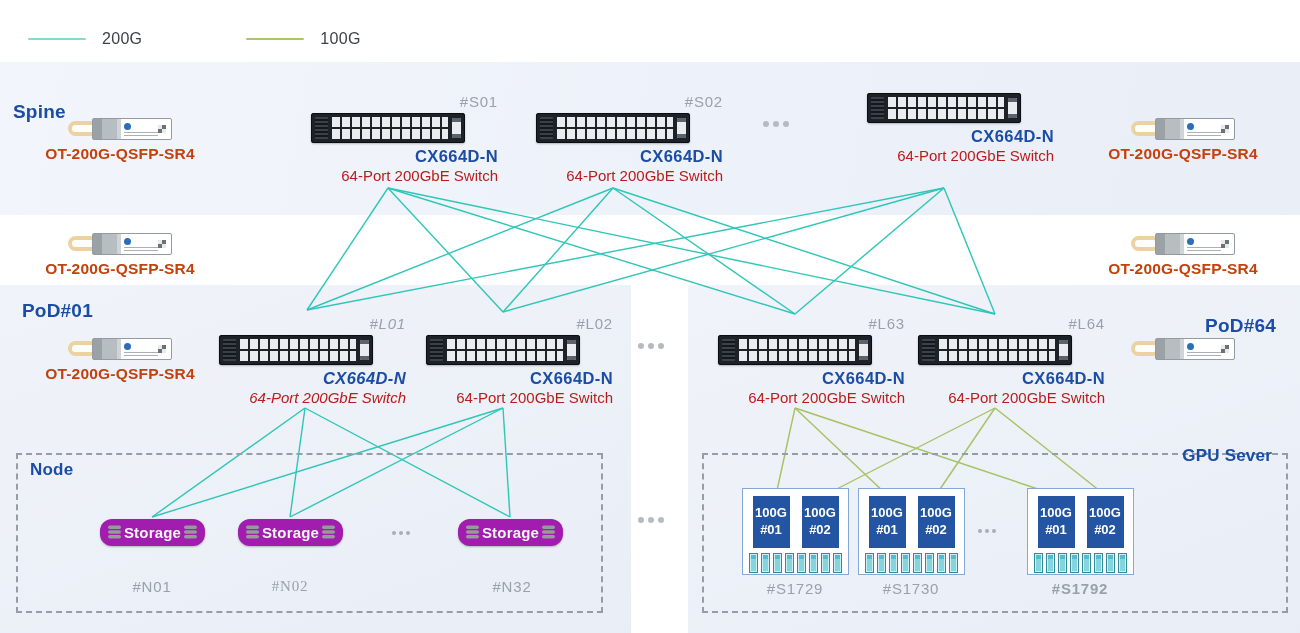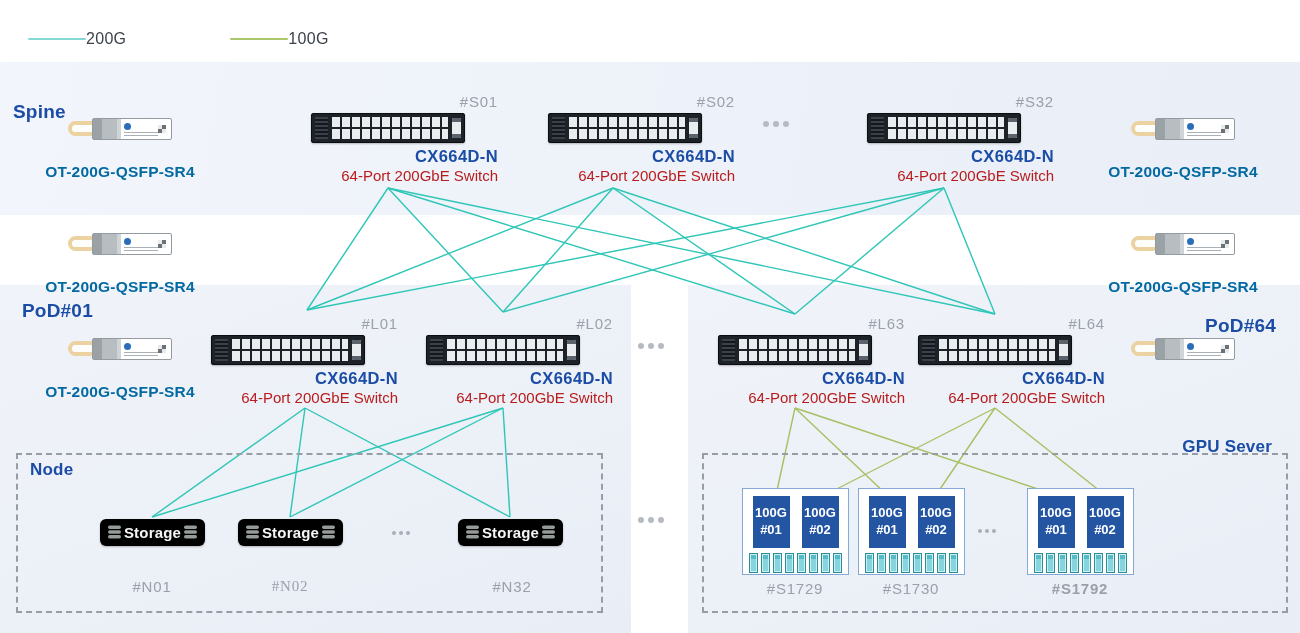--- a/index.html
+++ b/index.html
@@ -11,21 +11,21 @@
               background:linear-gradient(100deg,#f2f5fb 0%,#e9eef7 100%);z-index:0;}
   .panel-pod{position:absolute;top:285px;height:348px;
              background:linear-gradient(160deg,#f0f3f9 0%,#e9eef6 100%);z-index:0;}
   .panel-pod.left{left:0;width:631px;}
   .panel-pod.right{left:688px;width:612px;}
 
   .links-layer{position:absolute;left:0;top:0;z-index:1;pointer-events:none;}
 
   
   .legend{position:absolute;left:28px;top:30px;display:flex;gap:104px;z-index:2;}
-  .legend-item{display:flex;align-items:center;gap:0;}
+  .legend-item{display:flex;align-items:center;gap:16px;}
   .legend-line{display:inline-block;width:58px;height:2.5px;border-radius:2px;}
   .legend-label{font-size:16px;font-weight:500;color:#3c424a;letter-spacing:.3px;}
 
   
   .sec-title{position:absolute;z-index:2;font-size:19px;font-weight:800;
              color:#1b4da6;letter-spacing:.2px;}
 
   
   .dev-group{position:absolute;width:220px;text-align:right;z-index:2;}
   .id-label{font-size:15px;color:#9aa1aa;letter-spacing:.8px;height:18px;margin-bottom:2px;}
@@ -50,28 +50,28 @@
   .xcvr-bail::after{content:"";position:absolute;inset:0;background:#fdfdfc;border-radius:4px;}
   .xcvr-body{position:absolute;left:24px;top:2px;width:80px;height:22px;border-radius:2px;
              border:1px solid #939ba0;box-sizing:border-box;
              background:linear-gradient(90deg,#9aa2a6 0 9px,#b7bdc0 9px 24px,#cfd4d6 24px 28px,#ffffff 28px 100%);}
   .xcvr-body::before{content:"";position:absolute;left:31px;top:4px;width:7px;height:7px;border-radius:50%;
              background:#2a6db8;}
   .xcvr-body::after{content:"";position:absolute;left:31px;top:13px;width:34px;height:5px;
              background:repeating-linear-gradient(180deg,#aab1b6 0 1px,rgba(0,0,0,0) 1px 3px);}
   .xcvr-qr{position:absolute;right:5px;top:6px;width:8px;height:8px;background:
            repeating-conic-gradient(#6a7278 0 25%,#e8ebec 0 50%);}
-  .xcvr-label{margin-top:21px;font-size:15.5px;font-weight:600;color:#0369a1;letter-spacing:.2px;}
+  .xcvr-label{margin-top:3px;font-size:15.5px;font-weight:600;color:#c2410c;letter-spacing:.2px;}
 
   
   .dash-box{position:absolute;border:2px dashed #969da5;z-index:1;background:transparent;}
 
   
-  .storage{position:absolute;width:105px;height:27px;box-sizing:border-box;background:#000000;
-           border-radius:6px;display:flex;align-items:center;justify-content:space-between;
+  .storage{position:absolute;width:105px;height:27px;box-sizing:border-box;background:#a21caf;
+           border-radius:12px;display:flex;align-items:center;justify-content:space-between;
            padding:0 7px;z-index:2;box-shadow:0 1px 2px rgba(0,0,0,.25);}
   .storage-label{font-size:15px;font-weight:700;color:#f4f5f4;letter-spacing:.2px;}
   .node-id{position:absolute;width:110px;text-align:center;font-size:15px;color:#9aa1aa;
            letter-spacing:.8px;z-index:2;}
 
   
   .server{position:absolute;top:488px;width:107px;height:87px;box-sizing:border-box;background:#ffffff;
           border:1px solid #84a9d8;z-index:2;}
   .nic-row{display:flex;justify-content:center;gap:12px;margin-top:7px;}
   .nic{width:37px;height:52px;background:#2355a3;color:#ffffff;display:flex;flex-direction:column;
@@ -131,54 +131,53 @@
     <div class="legend-item">
       <span class="legend-line" style="background: rgb(171, 197, 106);"></span>
       <span class="legend-label">100G</span>
     </div>
   </div>
 
   <div class="sec-title" style="left:13px;top:77px;margin-top:24px;">Spine</div>
   <div class="sec-title" style="left:22px;top:300px;">PoD#01</div>
   <div class="sec-title" style="right:24px;top:303px;margin-top:12px;">PoD#64</div>
   <div class="sec-title" style="left:30px;top:460px;font-size:17px;">Node</div>
-  <div class="sec-title" style="right:28px;top:437px;font-size:17px;">GPU Sever</div>
+  <div class="sec-title" style="right:28px;top:446px;font-size:17px;">GPU Sever</div>
 
   <div class="dev-group" style="left:278px;top:93px;">
     <div class="id-label">#S01</div>
     <div class="sw-graphic">
       <div class="sw-vent"></div>
       <div class="sw-ports"></div>
       <div class="sw-mgmt"></div>
     </div>
     <div class="sw-name">CX664D-N</div>
     <div class="sw-desc">64-Port 200GbE Switch</div>
   </div>
-  <div class="dev-group" style="left:515px;top:93px;">
+  <div class="dev-group" style="left:503px;top:93px;">
     <div class="id-label">#S02</div>
     <div class="sw-graphic">
       <div class="sw-vent"></div>
       <div class="sw-ports"></div>
       <div class="sw-mgmt"></div>
     </div>
     <div class="sw-name">CX664D-N</div>
     <div class="sw-desc">64-Port 200GbE Switch</div>
   </div>
   <div class="dev-group" style="left:834px;top:93px;">
-    <div class="id-label">#S32</div>
-    <div class="sw-graphic">
-      <div class="sw-vent"></div>
-      <div class="sw-ports"></div>
-      <div class="sw-mgmt"></div>
-    </div>
-    <div class="sw-name">CX664D-N</div>
-    <div class="sw-desc">64-Port 200GbE Switch</div>
-  </div>
-
-  <div class="dev-group" style="left:178px;top:315px;">
+    <div class="sw-graphic">
+      <div class="sw-vent"></div>
+      <div class="sw-ports"></div>
+      <div class="sw-mgmt"></div>
+    </div>
+    <div class="sw-name">CX664D-N</div>
+    <div class="sw-desc">64-Port 200GbE Switch</div>
+  </div>
+
+  <div class="dev-group" style="left:186px;top:315px;font-style:italic;">
     <div class="id-label">#L01</div>
     <div class="sw-graphic">
       <div class="sw-vent"></div>
       <div class="sw-ports"></div>
       <div class="sw-mgmt"></div>
     </div>
     <div class="sw-name">CX664D-N</div>
     <div class="sw-desc">64-Port 200GbE Switch</div>
   </div>
   <div class="dev-group" style="left:393px;top:315px;">

